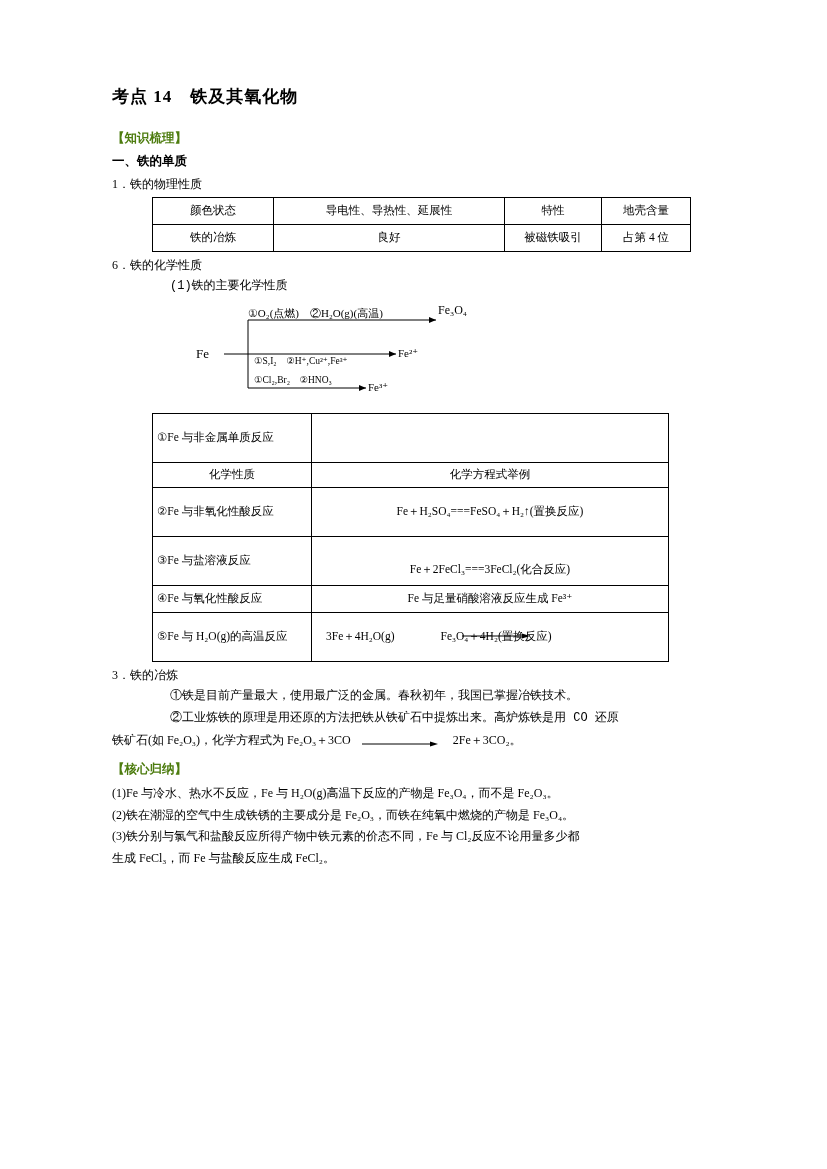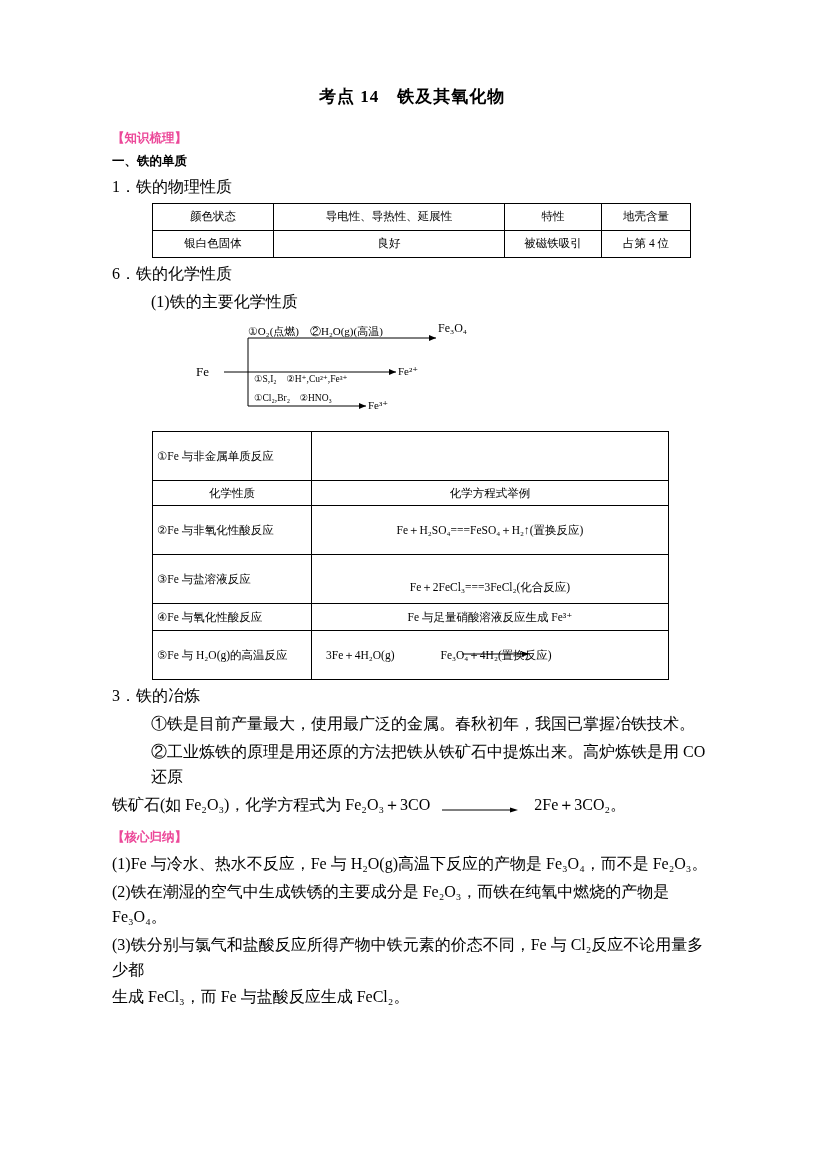--- a/index.html
+++ b/index.html
@@ -23,41 +23,40 @@
   }
   .content {
     position: absolute;
     left: 112px;
     top: 85px;
     width: 600px;
   }
   .doc-title {
     font-size: 17px;
     font-weight: bold;
-    text-align: center;
     margin: 0 0 22px 0;
     letter-spacing: 1px;
   }
   .sec-head {
-    color: #ec4899;
+    color: #4d7c0f;
     font-weight: bold;
     font-size: 12.5px;
     margin: 0 0 6px 0;
   }
   .sub-head {
     font-weight: bold;
     font-size: 12.5px;
     margin: 0 0 5px 0;
   }
   .line {
-    font-size: 16px;
+    font-size: 12px;
     line-height: 1.55;
     margin: 0 0 3px 0;
   }
-  .indent2 { margin-left: 39px; }
+  .indent2 { margin-left: 58px; font-family: Liberation Mono, monospace; }
   table.tbl {
     border-collapse: collapse;
     font-size: 11.5px;
     margin: 3px 0 4px 40px;
   }
   table.tbl td {
     border: 1px solid #000;
     padding: 3px 4px;
     text-align: center;
     vertical-align: middle;
@@ -91,21 +90,21 @@
 
     <table class="tbl t1">
       <tbody>
           <tr>
         <td style="width:112px">颜色状态</td>
         <td style="width:222px">导电性、导热性、延展性</td>
         <td style="width:88px">特性</td>
         <td style="width:80px">地壳含量</td>
       </tr>
       <tr>
-        <td>银白色固体</td>
+        <td>铁的冶炼</td>
         <td>良好</td>
         <td>被磁铁吸引</td>
         <td>占第 4 位</td>
       </tr>
     </tbody>
       </table>
 
     <div class="line">6．铁的化学性质</div>
     <div class="line indent2">(1)铁的主要化学性质</div>
 

